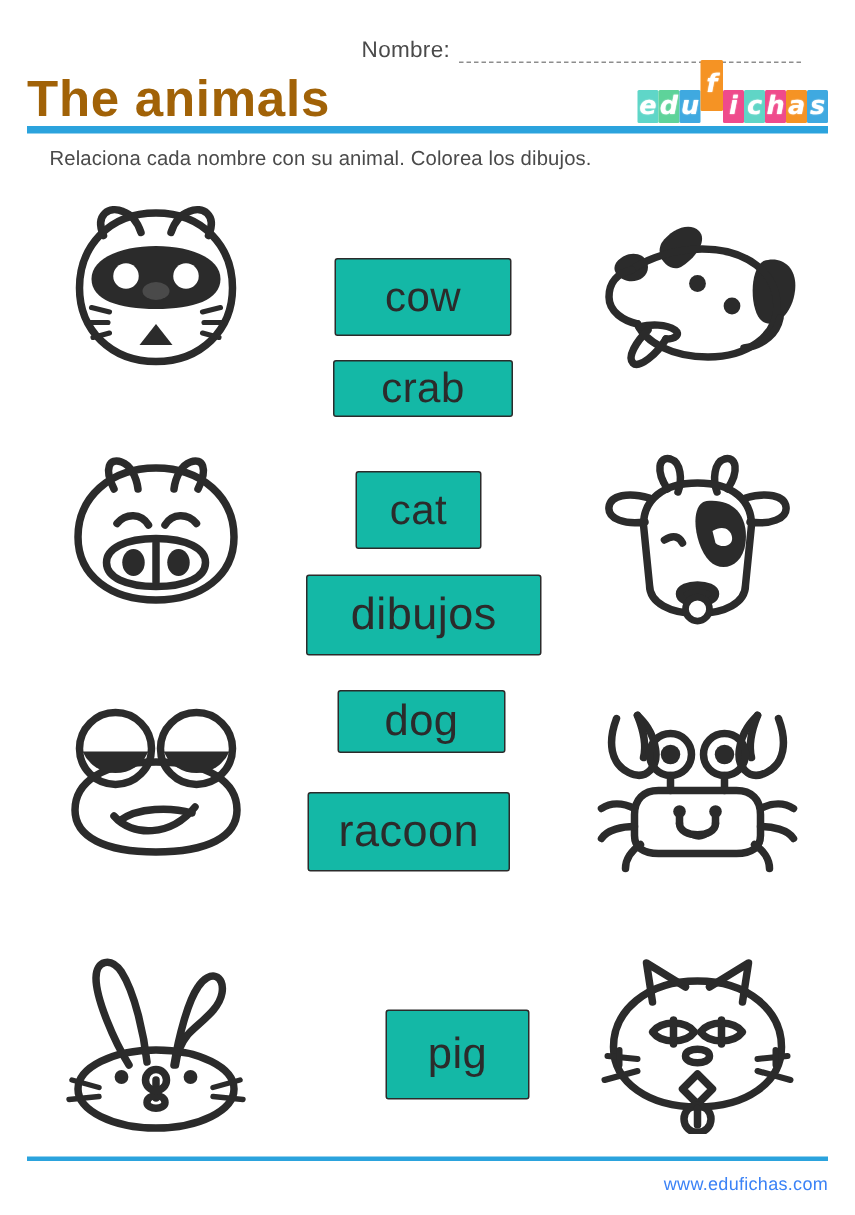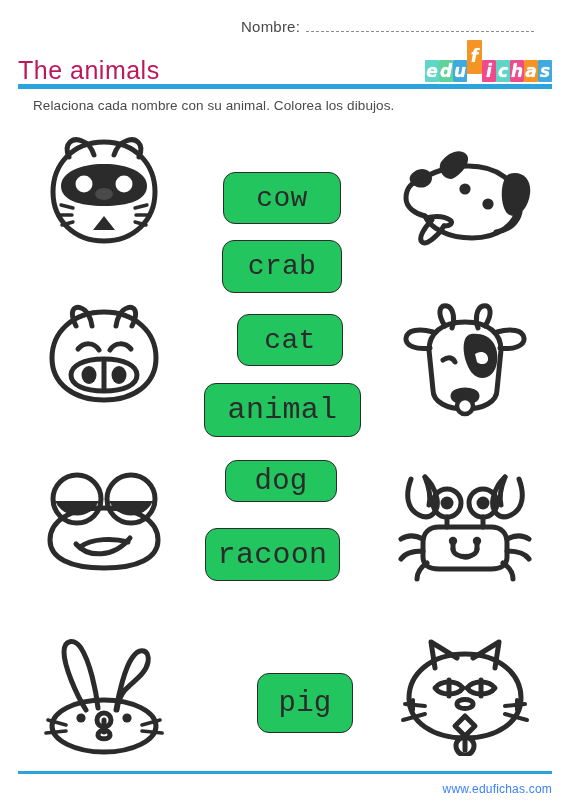--- a/index.html
+++ b/index.html
@@ -19,21 +19,21 @@
 
   
   .name-row {
     position: absolute;
     top: 18px;
     left: 0;
     width: 560px;
     height: 24px;
     display: flex;
     justify-content: flex-end;
-    align-items: flex-start;
+    align-items: flex-end;
     padding-right: 26px;
     box-sizing: border-box;
   }
   .name-label {
     font-size: 15px;
     color: #4a4a4a;
     letter-spacing: 0.2px;
     font-weight: 400;
   }
   .name-line {
@@ -48,23 +48,23 @@
     position: absolute;
     top: 47px;
     left: 18px;
     width: 534px;
     height: 38px;
     display: flex;
     align-items: flex-end;
     justify-content: space-between;
   }
   .page-title {
-    font-size: 25px;
-    font-weight: 400;
-    color: #be185d;
+    font-size: 34px;
+    font-weight: 700;
+    color: #a16207;
     letter-spacing: 0.5px;
     line-height: 1;
     padding-bottom: 2px;
   }
 
   
   .logo {
     position: relative;
     width: 112px;
     height: 40px;
@@ -176,26 +176,26 @@
     align-items: center;
     justify-content: center;
   }
   .animal-cell svg { display: block; }
 
   
   .word-box {
     position: absolute;
     box-sizing: border-box;
     border: 1.7px solid #2b2b2b;
-    border-radius: 12px;
-    background: #22c55e;
+    border-radius: 2px;
+    background: #14b8a6;
     display: flex;
     align-items: center;
     justify-content: center;
-    font-family: Liberation Mono, monospace;
+    font-family: Liberation Sans, sans-serif;
     color: #2b2b2b;
     letter-spacing: 0.3px;
     font-weight: 400;
   }
 </style>
 </head>
 <body>
 
 <div class="name-row">
   <span class="name-label">Nombre:</span>
@@ -324,23 +324,23 @@
           <line x1="6" y1="101" x2="26" y2="99"></line>
           <line x1="120" y1="88" x2="102" y2="93"></line>
           <line x1="122" y1="101" x2="102" y2="99"></line>
         </g>
       </svg>
     </div>
   </div>
 
   <div class="col col-mid">
     <div class="word-box" style="top:42px;left:28px;width:118px;height:52px;font-size:28px;">cow</div>
-    <div class="word-box" style="top:110px;left:27px;width:120px;height:53px;font-size:28px;">crab</div>
-    <div class="word-box" style="top:184px;left:42px;width:106px;height:52px;font-size:28px;">cat</div>
-    <div class="word-box" style="top:253px;left:9px;width:157px;height:54px;font-size:30px;">animal</div>
+    <div class="word-box" style="top:110px;left:27px;width:120px;height:38px;font-size:28px;">crab</div>
+    <div class="word-box" style="top:184px;left:42px;width:84px;height:52px;font-size:28px;">cat</div>
+    <div class="word-box" style="top:253px;left:9px;width:157px;height:54px;font-size:30px;">dibujos</div>
     <div class="word-box" style="top:330px;left:30px;width:112px;height:42px;font-size:29px;">dog</div>
     <div class="word-box" style="top:398px;left:10px;width:135px;height:53px;font-size:30px;">racoon</div>
     <div class="word-box" style="top:543px;left:39px;width:96px;height:60px;font-size:29px;margin-left:23px;">pig</div>
   </div>
 
   <div class="col col-right">
 
     <div class="animal-cell" style="top:8px;">
       <svg width="146" height="104" viewBox="0 0 146 104">
         <path d="M49 16 C56 6 68 2 74 8 C80 14 72 26 62 32 C55 36 44 26 49 16 Z" fill="#2b2b2b"></path>

